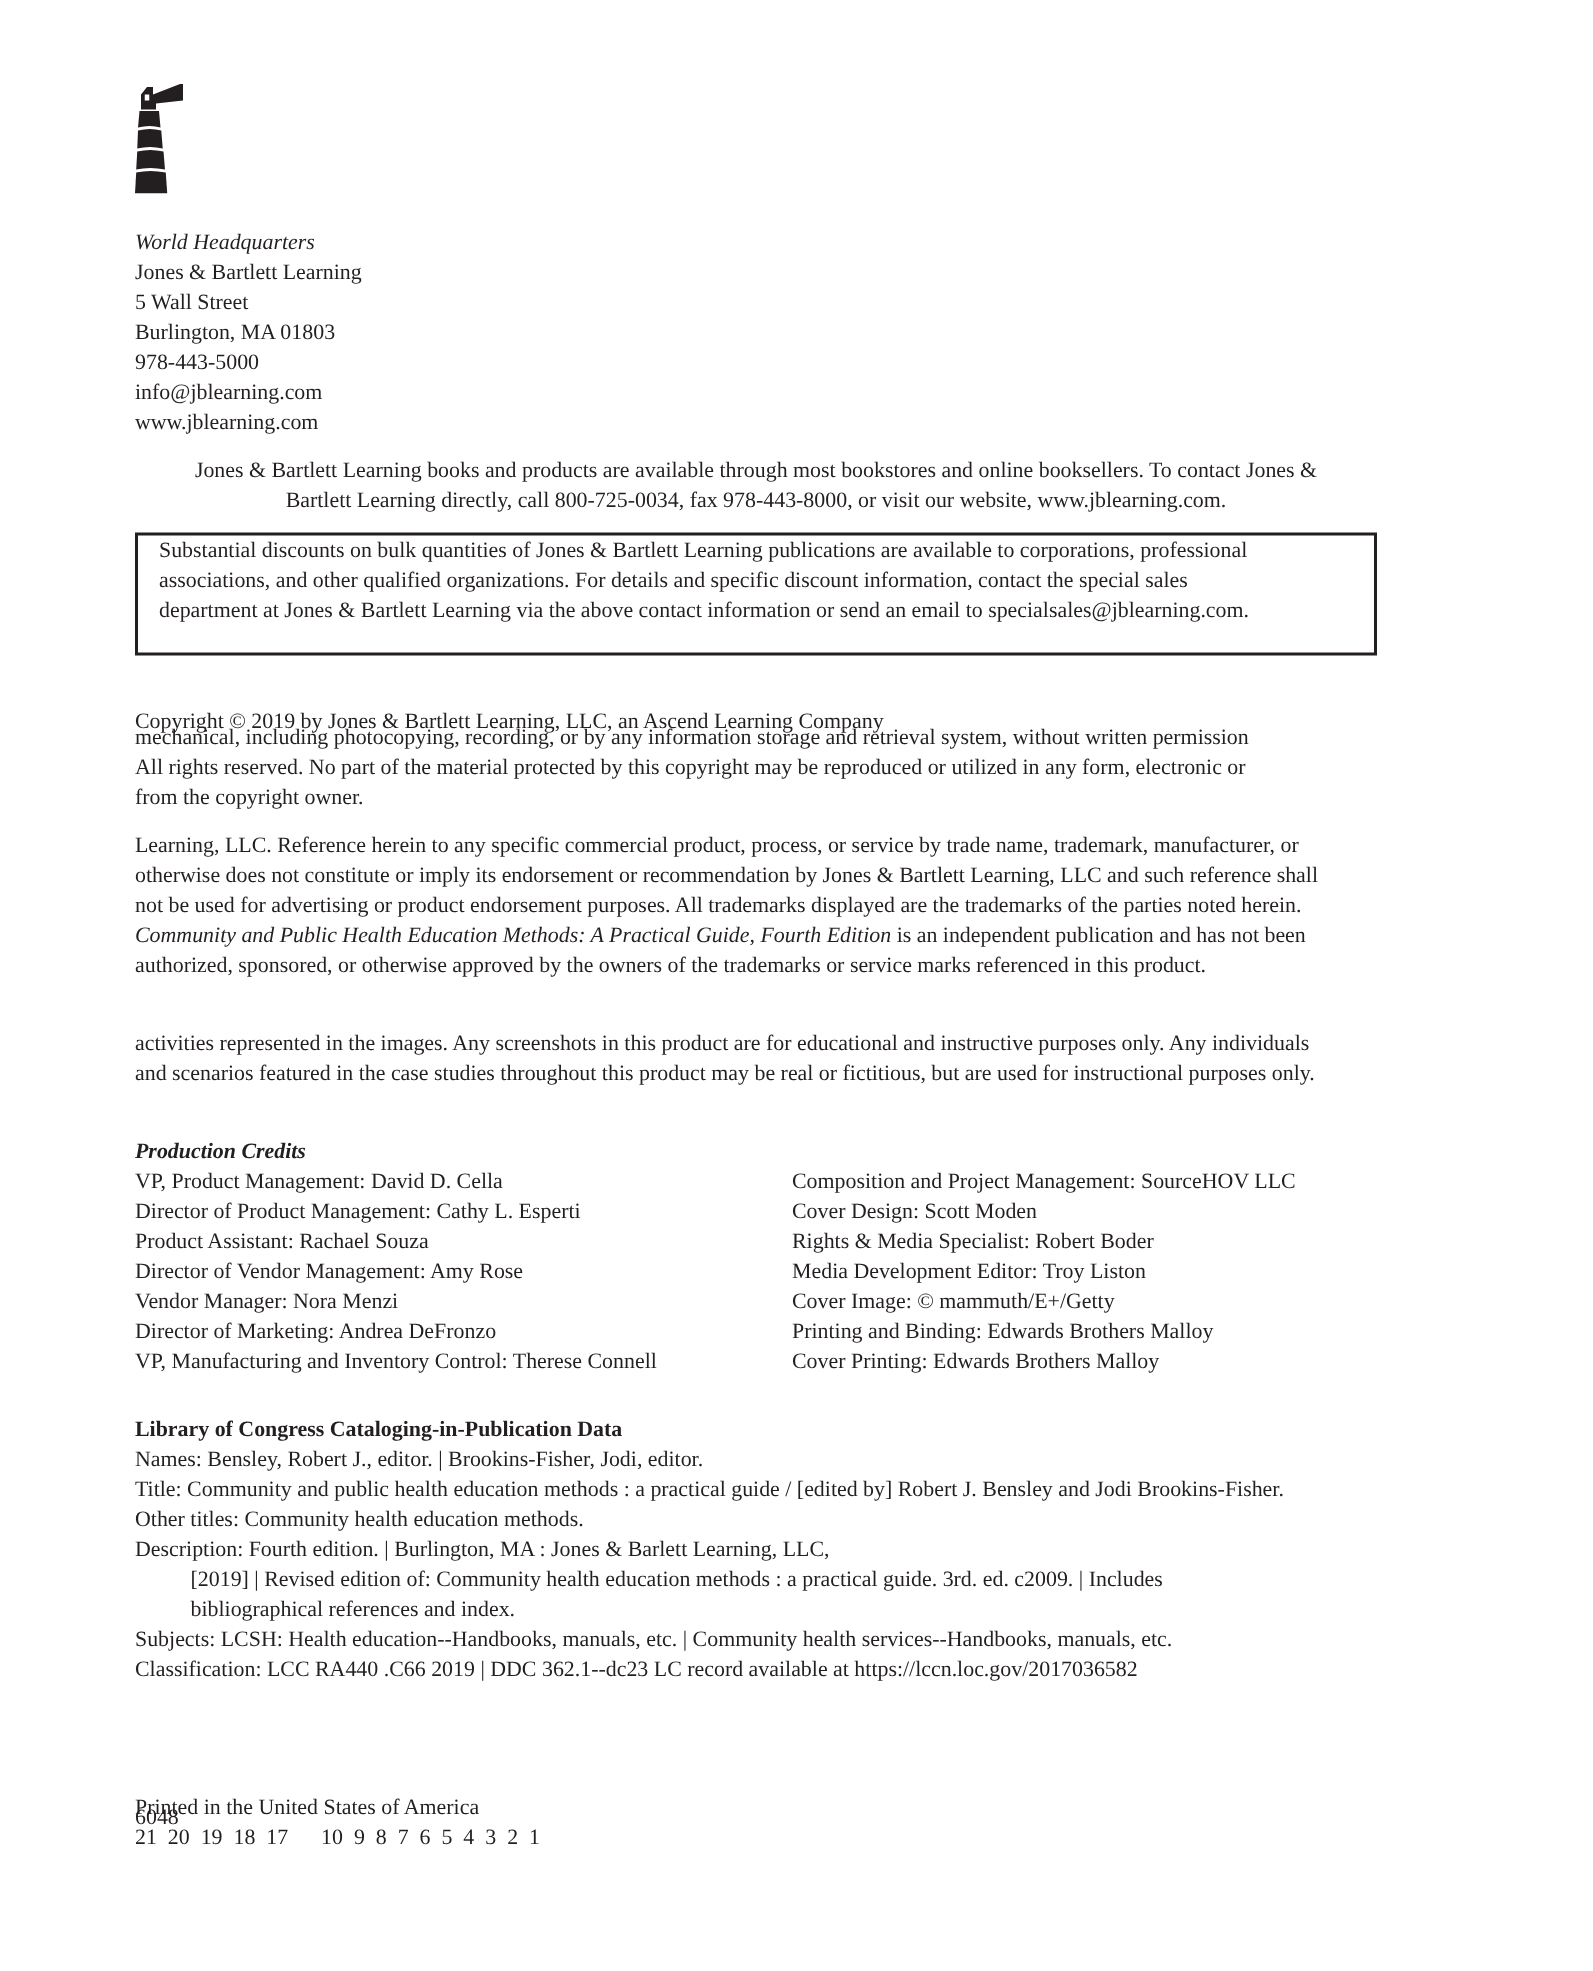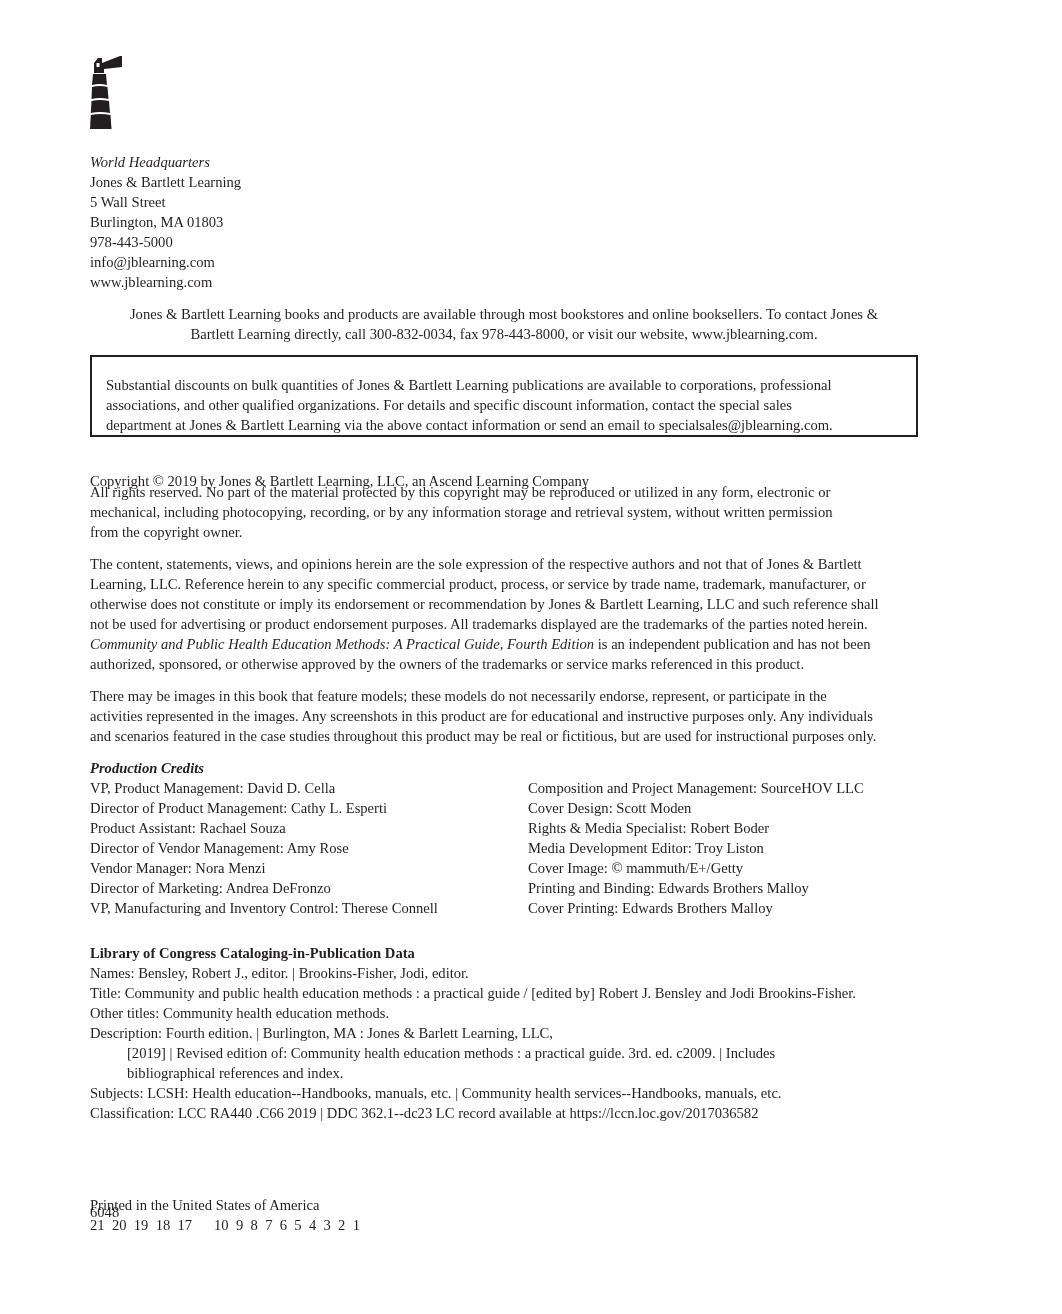--- a/index.html
+++ b/index.html
@@ -32,21 +32,21 @@
     .italic { font-style: italic; }
     .bold { font-weight: bold; }
     .notice-box {
       position: absolute;
       left: 90px;
       top: 355px;
       width: 828px;
       height: 82px;
       box-sizing: border-box;
       border: 2px solid #231f20;
-      padding: 18px 14px 0 14px;
+      padding: 0 14px 0 14px;
     }
     .credits-col {
       position: absolute;
       top: 778px;
     }
     .credits-left { left: 90px; }
     .credits-right { left: 528px; }
     .indent { padding-left: 37px; }
   </style>
 </head>
@@ -70,50 +70,48 @@
   <span class="line">Jones &amp; Bartlett Learning</span>
   <span class="line">5 Wall Street</span>
   <span class="line">Burlington, MA 01803</span>
   <span class="line">978-443-5000</span>
   <span class="line">info@jblearning.com</span>
   <span class="line">www.jblearning.com</span>
 </div>
 
 <div class="block" style="top:304px;text-align:center;">
   <span class="line">Jones &amp; Bartlett Learning books and products are available through most bookstores and online booksellers. To contact Jones &amp;</span>
-  <span class="line">Bartlett Learning directly, call 300-832-0034, fax 978-443-8000, or visit our website, www.jblearning.com.</span>
+  <span class="line">Bartlett Learning directly, call 800-725-0034, fax 978-443-8000, or visit our website, www.jblearning.com.</span>
 </div>
 
 <div class="notice-box">
   <span class="line">Substantial discounts on bulk quantities of Jones &amp; Bartlett Learning publications are available to corporations, professional</span>
   <span class="line">associations, and other qualified organizations. For details and specific discount information, contact the special sales</span>
   <span class="line">department at Jones &amp; Bartlett Learning via the above contact information or send an email to specialsales@jblearning.com.</span>
 </div>
 
 <div class="block" style="top:450px;margin-top:21px;">
   <span class="line">Copyright © 2019 by Jones &amp; Bartlett Learning, LLC, an Ascend Learning Company</span>
 </div>
 
 <div class="block" style="top:482px;">
+  <span class="line">mechanical, including photocopying, recording, or by any information storage and retrieval system, without written permission</span>
   <span class="line">All rights reserved. No part of the material protected by this copyright may be reproduced or utilized in any form, electronic or</span>
-  <span class="line">mechanical, including photocopying, recording, or by any information storage and retrieval system, without written permission</span>
   <span class="line">from the copyright owner.</span>
 </div>
 
 <div class="block" style="top:554px;">
-  <span class="line">The content, statements, views, and opinions herein are the sole expression of the respective authors and not that of Jones &amp; Bartlett</span>
   <span class="line">Learning, LLC. Reference herein to any specific commercial product, process, or service by trade name, trademark, manufacturer, or</span>
   <span class="line">otherwise does not constitute or imply its endorsement or recommendation by Jones &amp; Bartlett Learning, LLC and such reference shall</span>
   <span class="line">not be used for advertising or product endorsement purposes. All trademarks displayed are the trademarks of the parties noted herein.</span>
   <span class="line"><span class="italic">Community and Public Health Education Methods: A Practical Guide, Fourth Edition</span><span> is an independent publication and has not been</span></span>
   <span class="line">authorized, sponsored, or otherwise approved by the owners of the trademarks or service marks referenced in this product.</span>
 </div>
 
 <div class="block" style="top:686px;">
-  <span class="line">There may be images in this book that feature models; these models do not necessarily endorse, represent, or participate in the</span>
   <span class="line">activities represented in the images. Any screenshots in this product are for educational and instructive purposes only. Any individuals</span>
   <span class="line">and scenarios featured in the case studies throughout this product may be real or fictitious, but are used for instructional purposes only.</span>
 </div>
 
 <div class="block" style="top:758px;font-style:italic;">
   <span class="line bold">Production Credits</span>
 </div>
 
 <div class="credits-col credits-left">
   <span class="line">VP, Product Management: David D. Cella</span>

